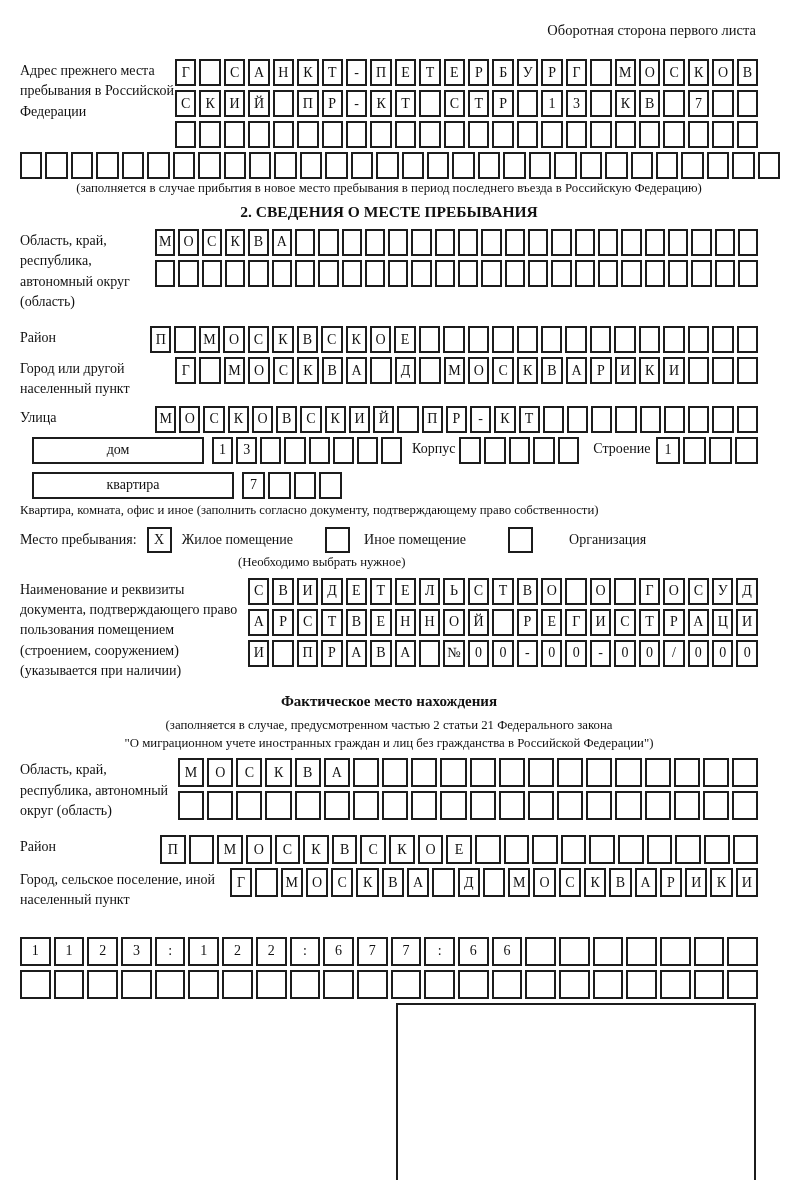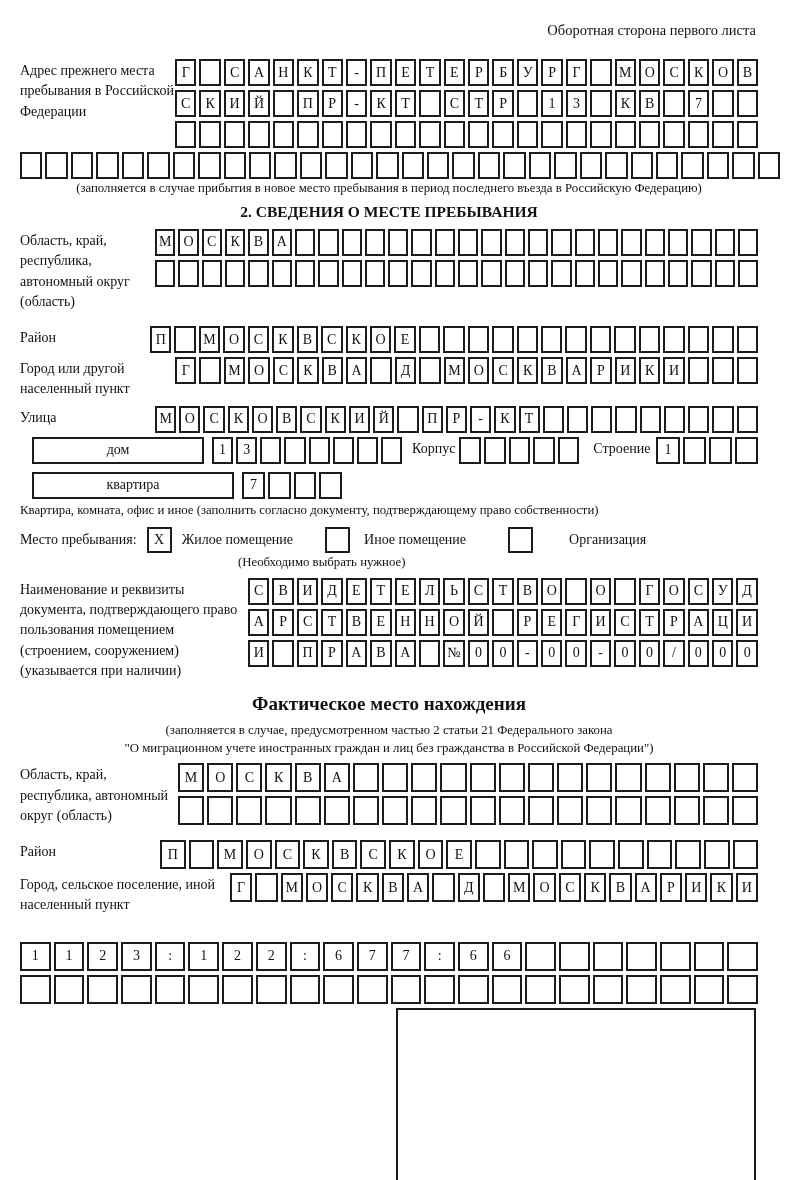--- a/index.html
+++ b/index.html
@@ -32,21 +32,21 @@
   }
   .sp{flex:none;}
   .inline-lbl{flex:none;font-size:14px;padding-top:4px;}
   .chkrow{display:flex;align-items:center;margin:8px 0 2px 0;}
   .chk{
     flex:none;width:21px;height:22px;border:2px solid #1c1c1c;
     display:flex;align-items:center;justify-content:center;font-size:14px;background:#fff;
   }
   .chk-lbl{font-size:14px;}
   .chk-cap{font-size:12.8px;padding-left:218px;margin-bottom:8px;}
-  .title2{text-align:center;font-weight:bold;font-size:19px;margin:12px 0 8px 0;}
+  .title2{text-align:center;font-weight:bold;font-size:15px;margin:12px 0 8px 0;}
   .stamp-box{
     margin-left:376px;width:356px;height:176px;border:2px solid #1c1c1c;
     background:#fff;margin-top:4px;
   }
   .mt6{margin-top:6px;}
 </style>
 </head>
 <body>
 
 <div class="page">

